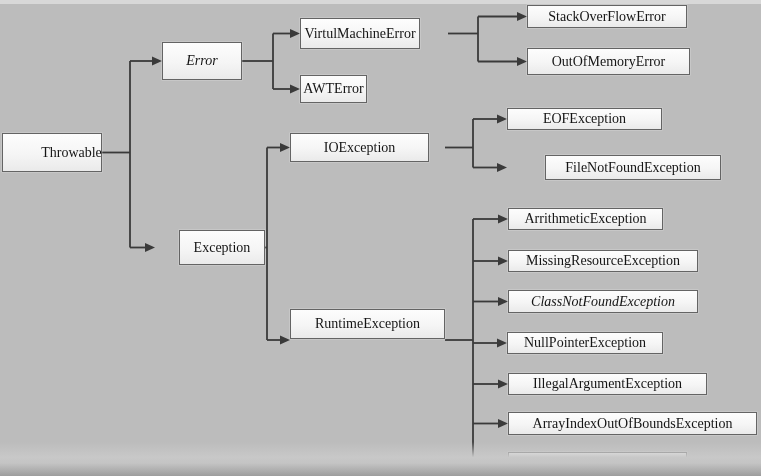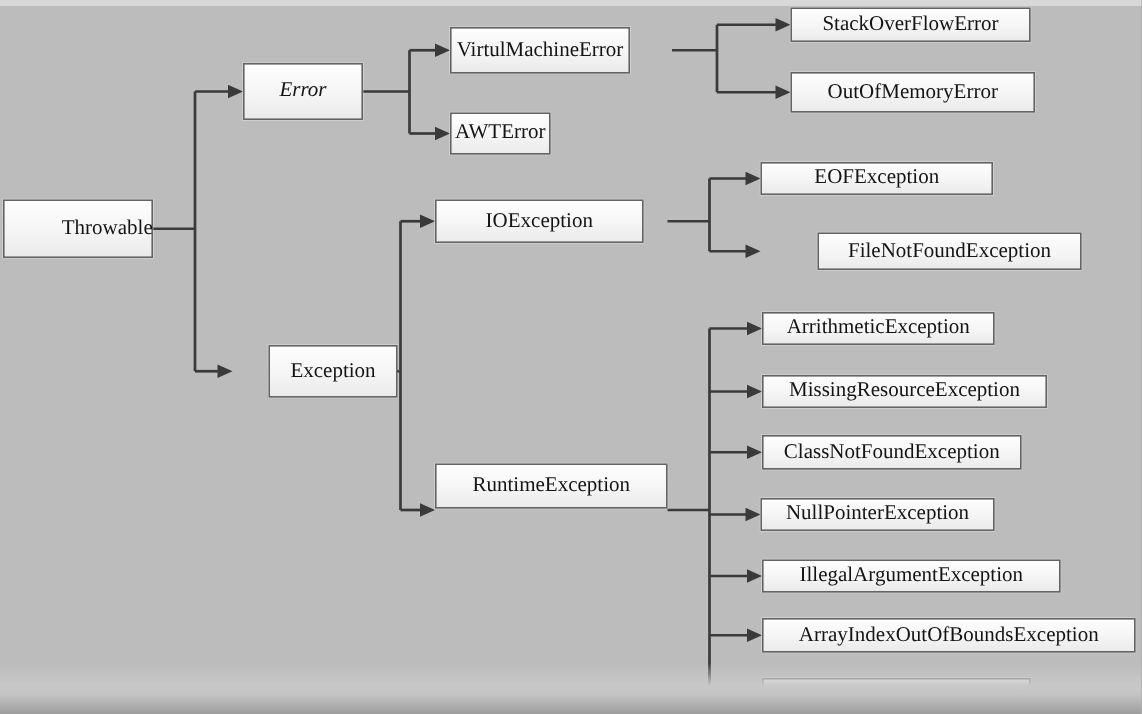--- a/index.html
+++ b/index.html
@@ -111,20 +111,20 @@
       <div class="node" style="left: 300px; top: 75px; width: 67px; height: 28px;">AWTError</div>
       <div class="node" style="left: 527px; top: 5px; width: 160px; height: 23px;">StackOverFlowError</div>
       <div class="node" style="left: 527px; top: 48px; width: 163px; height: 27px;">OutOfMemoryError</div>
       <div class="node" style="left: 155px; top: 230px; width: 86px; height: 35px; margin-left: 24px;">Exception</div>
       <div class="node" style="left: 290px; top: 133px; width: 139px; height: 29px;">IOException</div>
       <div class="node" style="left: 507px; top: 108px; width: 155px; height: 22px;">EOFException</div>
       <div class="node" style="left: 505px; top: 155px; width: 176px; height: 25px; margin-left: 40px;">FileNotFoundException</div>
       <div class="node" style="left: 290px; top: 309px; width: 155px; height: 30px;">RuntimeException</div>
       <div class="node" style="left: 508px; top: 208px; width: 155px; height: 22px;">ArrithmeticException</div>
       <div class="node" style="left: 508px; top: 250px; width: 190px; height: 22px;">MissingResourceException</div>
-      <div class="node" style="left: 508px; top: 290px; width: 173px; height: 23px;">ClassNotFoundException</div>
+      <div class="node" style="left: 508px; top: 290px; width: 190px; height: 23px; font-style: italic;">ClassNotFoundException</div>
       <div class="node" style="left: 507px; top: 332px; width: 156px; height: 22px;">NullPointerException</div>
       <div class="node" style="left: 508px; top: 373px; width: 199px; height: 22px;">IllegalArgumentException</div>
       <div class="node" style="left: 508px; top: 412px; width: 249px; height: 23px;">ArrayIndexOutOfBoundsException</div>
       <div class="node" style="left: 508px; top: 452px; width: 179px; height: 23px;">UnkownTypeException</div>
     </div>
   <div id="bottom-gradient"></div>
 </div>
 
 </body></html>

